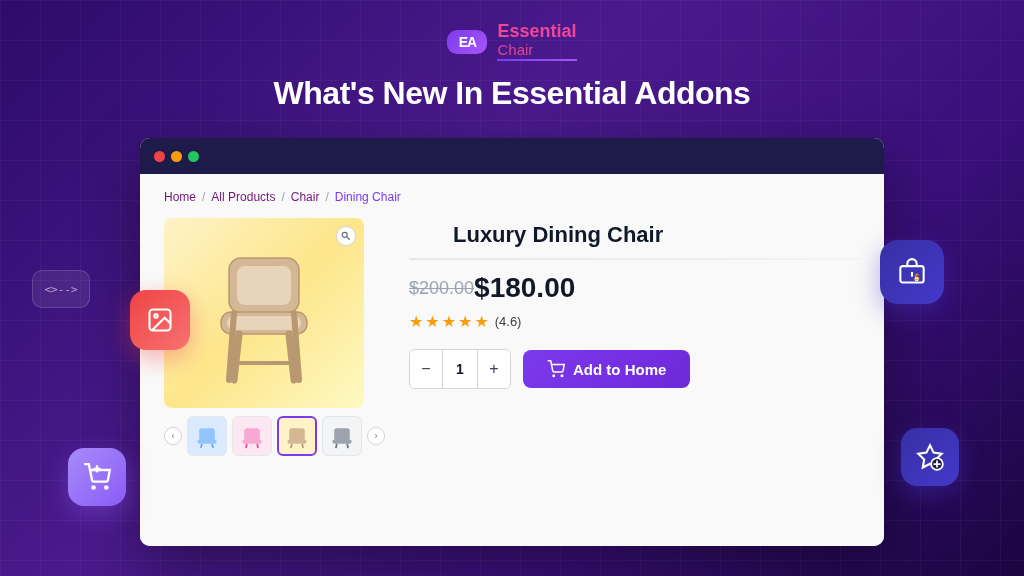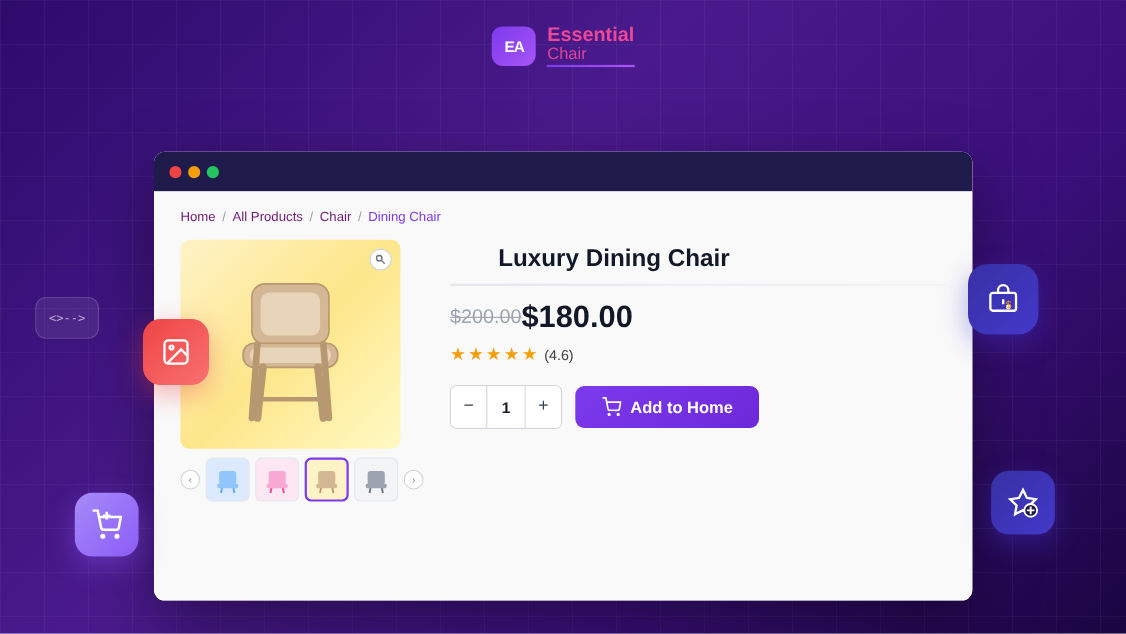--- a/index.html
+++ b/index.html
@@ -38,21 +38,21 @@
 
     .logo-row {
       display: flex;
       align-items: center;
       gap: 10px;
       margin-bottom: 10px;
     }
 
     .logo-icon {
       width: 40px;
-      height: 36px;
+      height: 24px;
       background: linear-gradient(135deg, #7c3aed, #a855f7);
       border-radius: 10px;
       display: flex;
       align-items: center;
       justify-content: center;
       color: white;
       font-weight: 800;
       font-size: 14px;
       letter-spacing: -1px;
     }
@@ -428,20 +428,21 @@
   <div class="logo-row">
     <div class="logo-icon">
       <span>EA</span>
     </div>
     <div class="logo-text">
       <span class="essential">Essential</span>
       <span class="addons">Chair</span>
       <div class="underline-bar"></div>
     </div>
   </div>
+  <h1 class="main-title">What's New In Essential Addons</h1>
 </div>
 
 <div class="browser-window">
   <div class="browser-bar">
     <div class="dot dot-red"></div>
     <div class="dot dot-yellow"></div>
     <div class="dot dot-green"></div>
   </div>
 
   <div class="browser-content">

